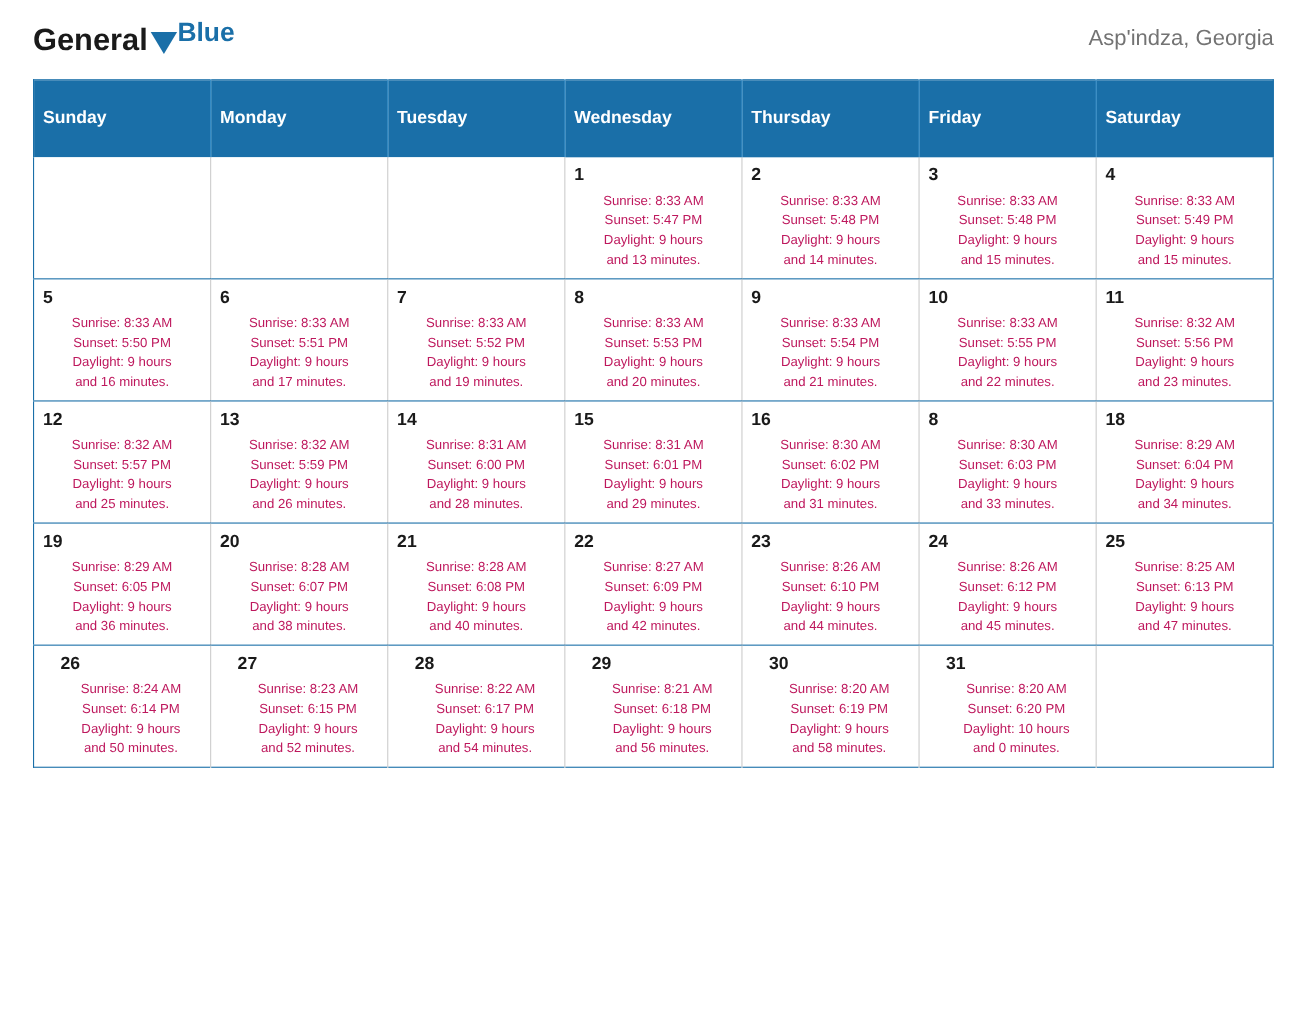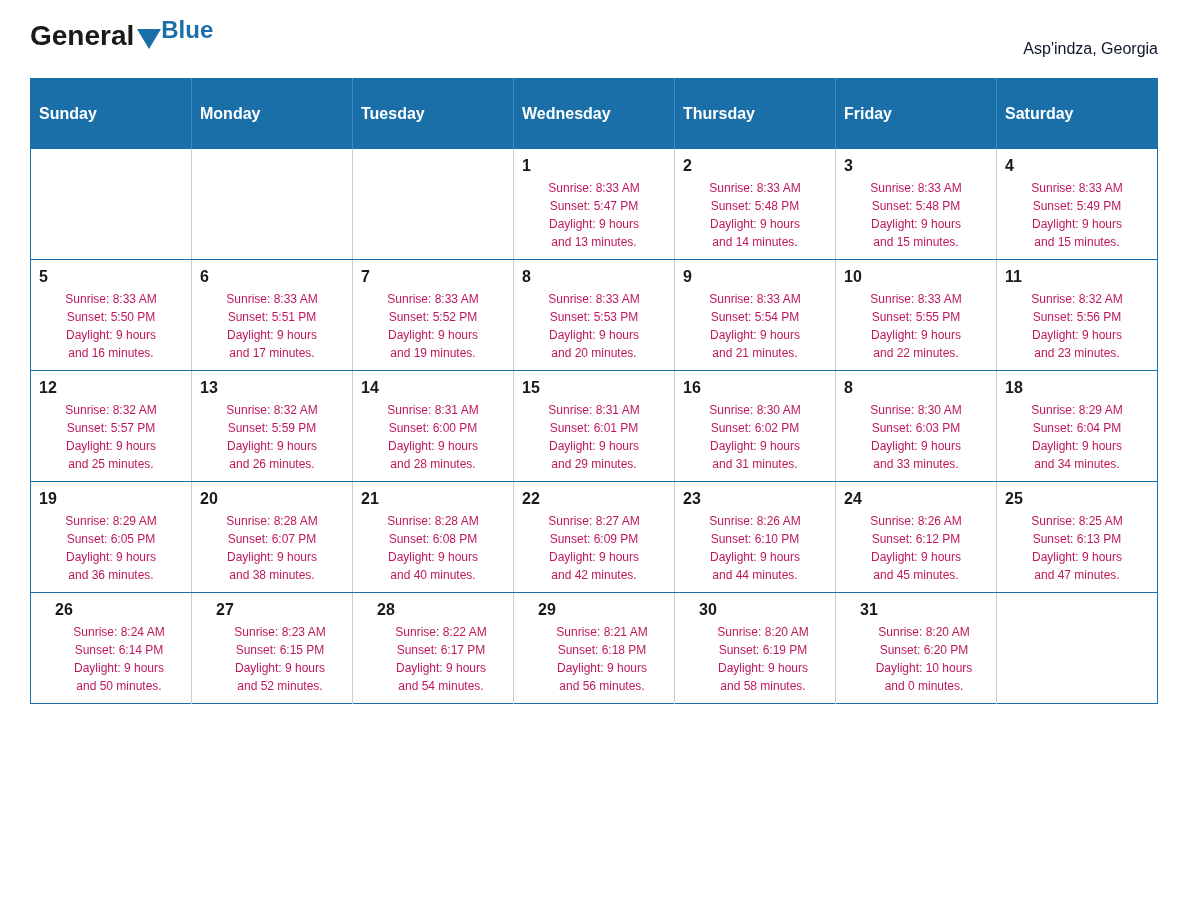--- a/index.html
+++ b/index.html
@@ -45,23 +45,23 @@
     }
     .title-section {
       text-align: right;
     }
     .calendar-title {
       font-size: 48px;
       font-weight: normal;
       color: #1a1a1a;
     }
     .calendar-subtitle {
-      font-size: 16px;
-      color: #0f172a;
-      margin-top: 20px;
+      font-size: 20px;
+      color: #737373;
+      margin-top: 4px;
     }
     .calendar {
       width: 100%;
       border-collapse: collapse;
       border: 1px solid #1a6fa8;
     }
     .calendar thead tr th {
       background-color: #1a6fa8;
       color: #fff;
       font-size: 16px;

